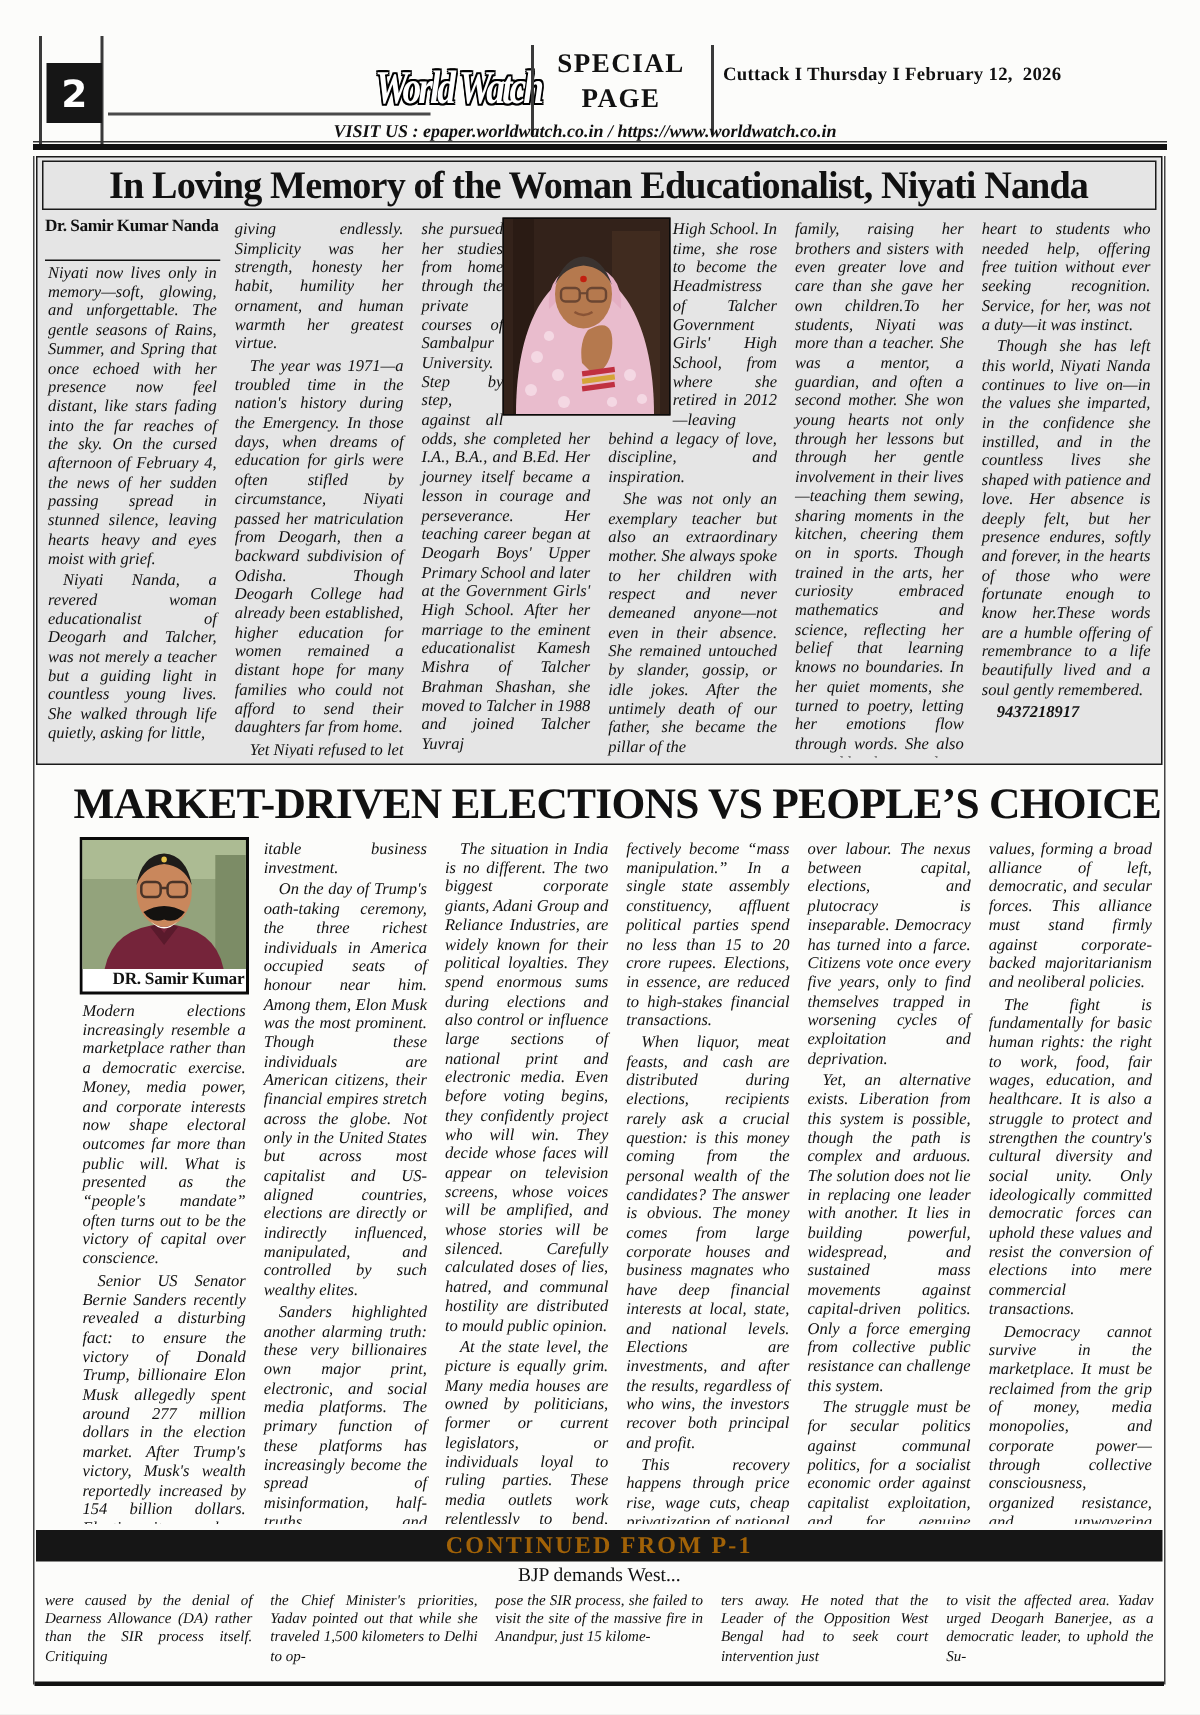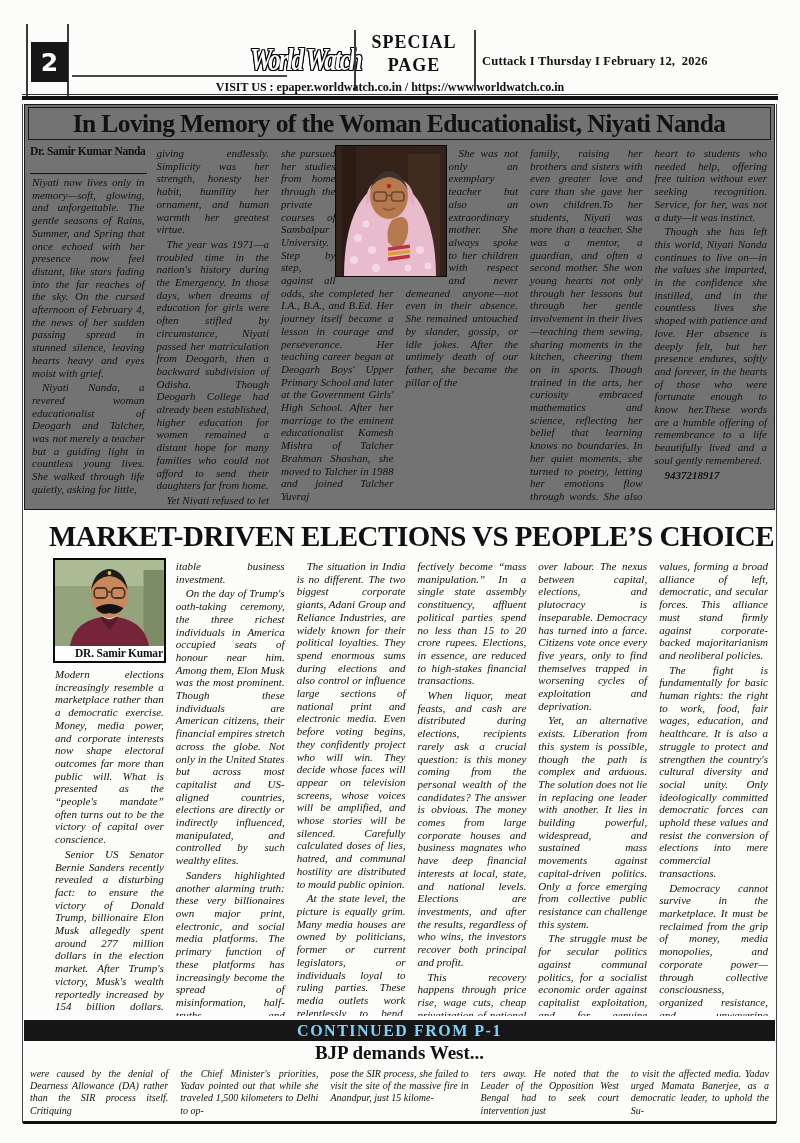--- a/index.html
+++ b/index.html
@@ -27,40 +27,40 @@
     text-shadow:-1px 0 #000, 1px 0 #000, 0 -1px #000, 0 1px #000,
                 -1px -1px #000, 1px 1px #000, 1px -1px #000, -1px 1px #000;
   }
   .hdr-div { position:absolute; width:1.5px; background:#3a3a3a; top:30px; height:60px; }
   .dv1 { left:354px; } .dv2 { left:474px; }
   .special {
     position:absolute; left:357px; top:31px; width:114px; text-align:center;
     font-weight:bold; font-size:18px; line-height:1.3; letter-spacing:1px;
   }
   .dateline {
-    position:absolute; left:482px; top:54px; font-weight:bold; font-size:12.5px;
+    position:absolute; left:482px; top:42px; font-weight:bold; font-size:12.5px;
     white-space:pre; letter-spacing:0.2px;
   }
   .visit {
     position:absolute; left:130px; top:80px; width:520px; text-align:center;
-    font-weight:bold; font-size:12px;
+    font-weight:bold; font-size:12px;font-style:italic;
   }
   .hdr-thinline { position:absolute; left:22px; top:94px; width:756px; height:1px; background:#333; }
   .hdr-thickline { position:absolute; left:22px; top:96px; width:756px; height:3.5px; background:#111; }
 
   
   .frame {
     position:absolute; left:22px; top:104px; width:755px; height:1019px;
     border-left:1.5px solid #444; border-right:1.5px solid #444; box-sizing:border-box;
   }
 
   
   .article1 {
     position:absolute; top:0; left:1px; right:1px; height:406px;
-    border:1.5px solid #1a1a1a; box-sizing:border-box; background:#737373;
+    border:1.5px solid #1a1a1a; box-sizing:border-box; background:#e5e5e5;
   }
   .a1-headline-box {
     margin:2px 3px; border:1.5px solid #1a1a1a; height:31px;
     display:flex; align-items:center; justify-content:center;
   }
   .a1-headline {
     font-weight:bold; font-size:26px; letter-spacing:-0.6px; white-space:nowrap;
     transform:scaleX(0.98); line-height:1;
   }
   .a1-cols {
@@ -99,25 +99,25 @@
   .a2-photo-caption {
     font-weight:bold; font-size:11.5px; letter-spacing:-0.2px; text-align:center;
     padding:1px 0 2px 0; white-space:nowrap; overflow:hidden;margin-left:20px;
   }
   .sig-line { text-align:right; font-weight:bold; text-indent:0 !important; }
 
   
   .continued { position:absolute; top:916px; left:0; right:0; height:104px;
                border-bottom:3px solid #111; box-sizing:border-box; }
   .cont-banner {
-    margin:0 1px; background:#161616; color:#7dd3fc; height:21px;
+    margin:0 1px; background:#161616; color:#a16207; height:21px;
     display:flex; align-items:center; justify-content:center;
     font-weight:bold; font-size:16px; letter-spacing:1.5px;
   }
-  .cont-subtitle { text-align:center; font-weight:bold; font-size:19px; padding:1px 0; }
+  .cont-subtitle { text-align:center; font-weight:normal; font-size:13px; padding:1px 0; }
   .cont-cols { display:flex; gap:8px; padding:1px 5px 0 5px; height:58px; overflow:hidden; }
   .cont-cols .ncol p { font-size:10px; line-height:12.2px; text-indent:0; }
 </style>
 </head>
 <body>
 
 <div class="page">
 
   <div>
     <div class="hdr-vrule vr1"></div>
@@ -159,20 +159,21 @@
           <p>Yet Niyati refused to let adversity write her destiny. With quiet determination,</p>
         </div>
 
         <div class="ncol">
           <div class="spacer-r"></div>
           <p class="nofirst">she pursued her studies from home through the private courses of Sambalpur University. Step by step, against all odds, she completed her I.A., B.A., and B.Ed. Her journey itself became a lesson in courage and perseverance.  Her teaching career began at Deogarh Boys' Upper Primary School and later at the Government Girls' High School. After her marriage to the eminent educationalist Kamesh Mishra of Talcher Brahman Shashan, she moved to Talcher in 1988 and joined Talcher Yuvraj</p>
         </div>
 
         <div class="ncol">
           <div class="spacer-l"></div>
+          <p class="nofirst">High School. In time, she rose to become the Headmistress of Talcher Government Girls' High School, from where she retired in 2012—leaving behind a legacy of love, discipline, and inspiration.</p>
           <p>She was not only an exemplary teacher but also an extraordinary mother. She always spoke to her children with respect and never demeaned anyone—not even in their absence. She remained untouched by slander, gossip, or idle jokes. After the untimely death of our father, she became the pillar of the</p>
         </div>
 
         <div class="ncol">
           <p class="nofirst">family, raising her brothers and sisters with even greater love and care than she gave her own children.To her students, Niyati was more than a teacher. She was a mentor, a guardian, and often a second mother. She won young hearts not only through her lessons but through her gentle involvement in their lives—teaching them sewing, sharing moments in the kitchen, cheering them on in sports. Though trained in the arts, her curiosity embraced mathematics and science, reflecting her belief that learning knows no boundaries. In her quiet moments, she turned to poetry, letting her emotions flow through words. She also opened her home and</p>
         </div>
 
         <div class="ncol">
           <p class="nofirst">heart to students who needed help, offering free tuition without ever seeking recognition. Service, for her, was not a duty—it was instinct.</p>
           <p>Though she has left this world, Niyati Nanda continues to live on—in the values she imparted, in the confidence she instilled, and in the countless lives she shaped with patience and love. Her absence is deeply felt, but her presence endures, softly and forever, in the hearts of those who were fortunate enough to know her.These words are a humble offering of remembrance to a life beautifully lived and a soul gently remembered.</p>
@@ -286,19 +287,19 @@
         <div class="ncol">
           <p>the Chief Minister's priorities, Yadav pointed out that while she traveled 1,500 kilometers to Delhi to op-</p>
         </div>
         <div class="ncol">
           <p>pose the SIR process, she failed to visit the site of the massive fire in Anandpur, just 15 kilome-</p>
         </div>
         <div class="ncol">
           <p>ters away. He noted that the Leader of the Opposition West Bengal had to seek court intervention just</p>
         </div>
         <div class="ncol">
-          <p>to visit the affected media. Yadav urged Mamata Banerjee, as a democratic leader, to uphold the Su-</p>
+          <p>to visit the affected area. Yadav urged Deogarh Banerjee, as a democratic leader, to uphold the Su-</p>
         </div>
       </div>
     </div>
 
   </div>
 </div>
 
 </body></html>

